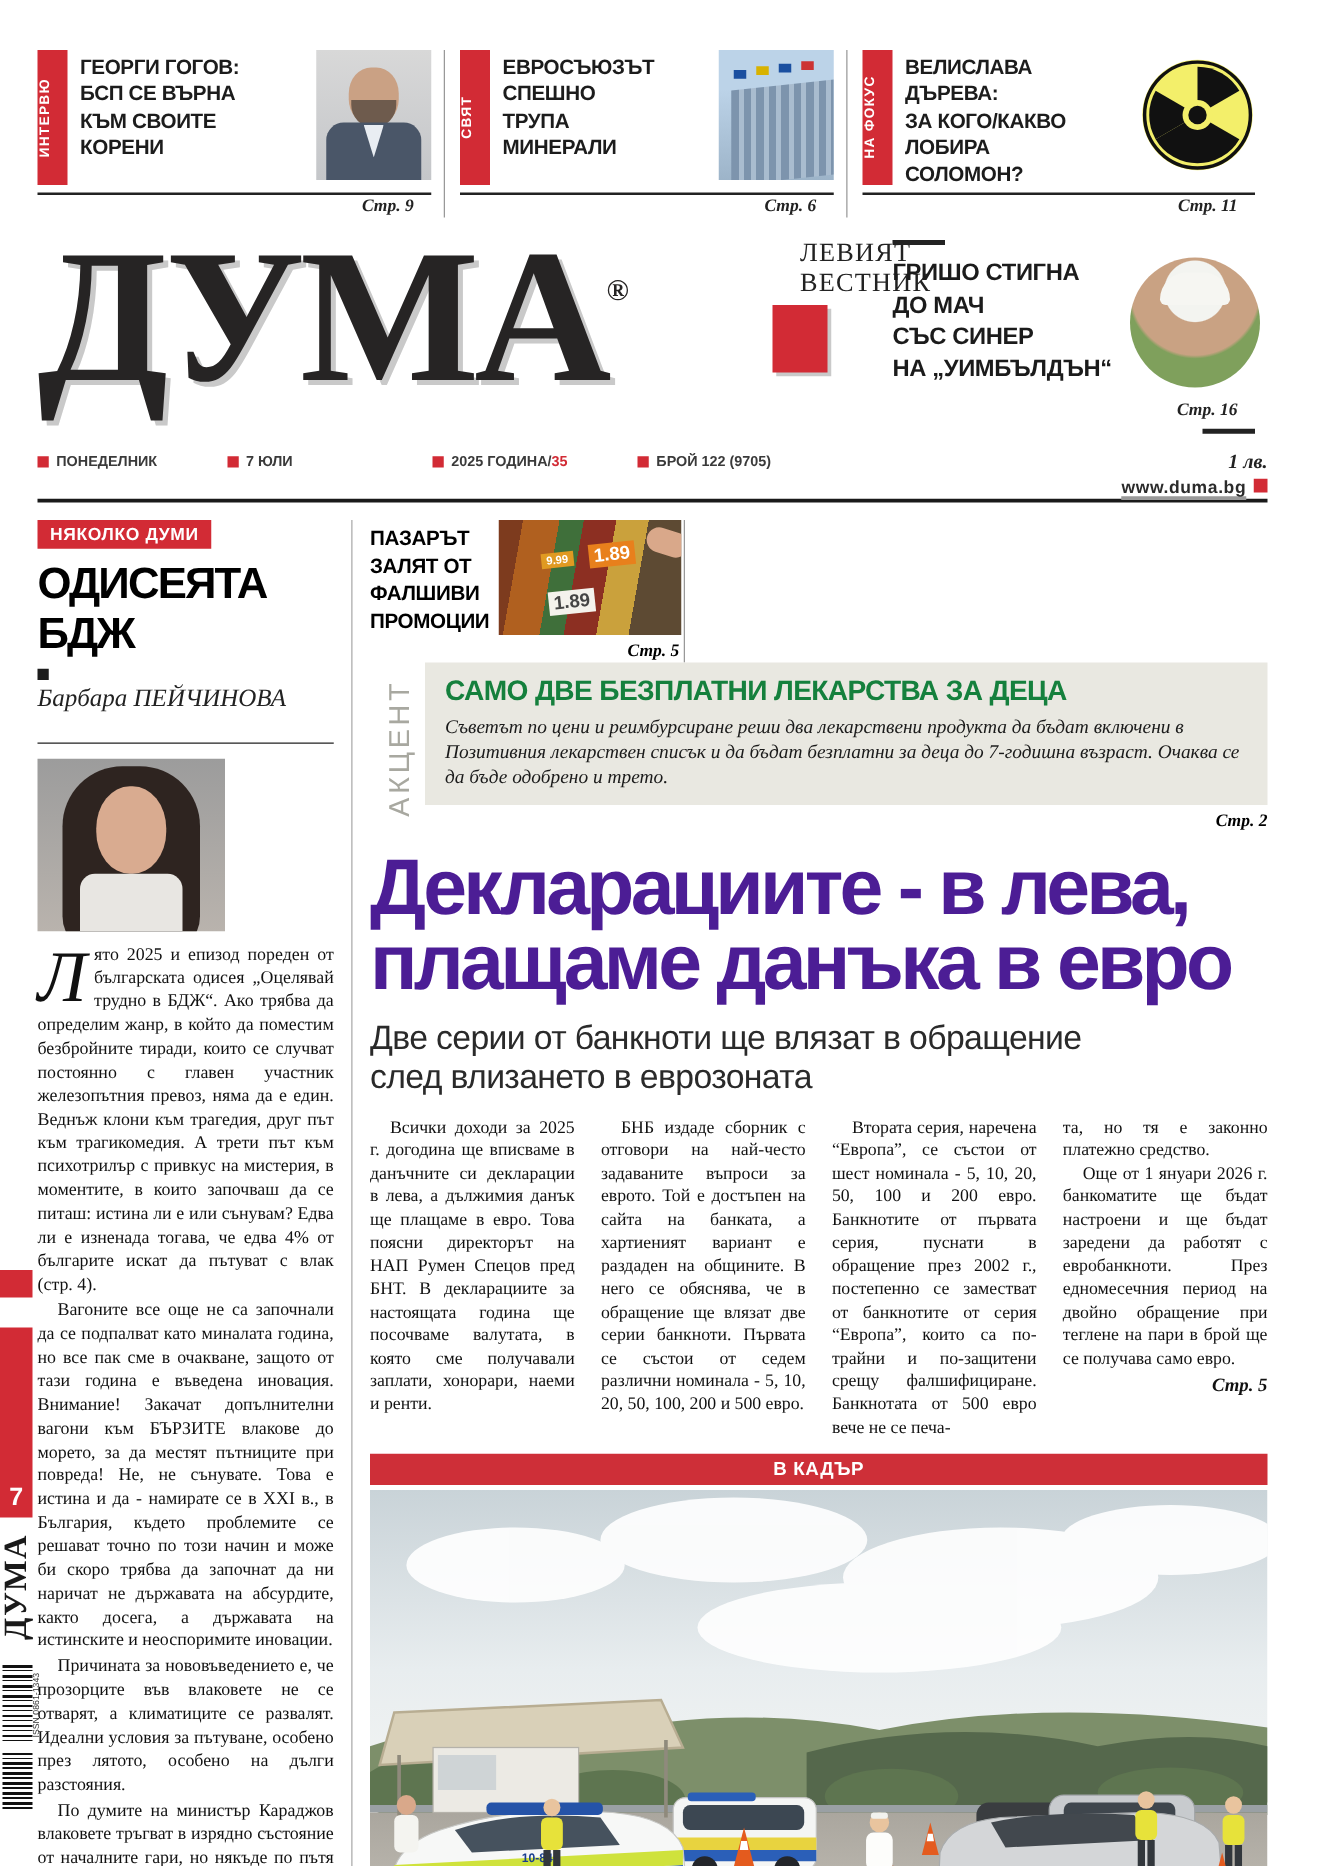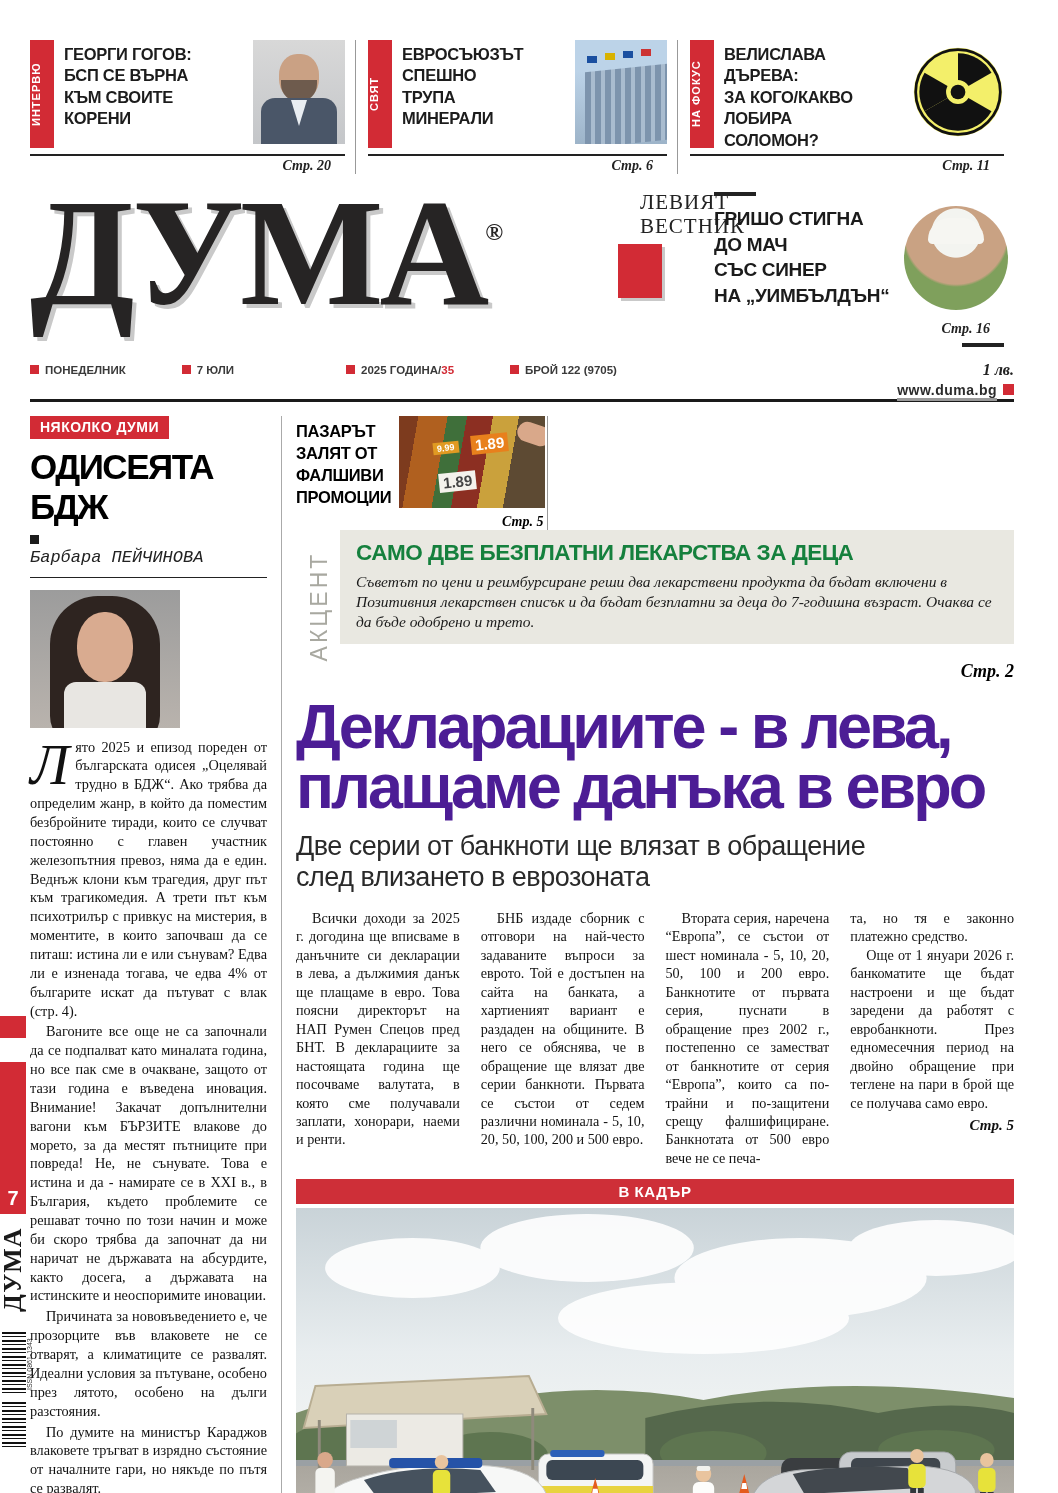--- a/index.html
+++ b/index.html
@@ -59,21 +59,21 @@
 
   
   .rails { display:flex; margin-top:14px; }
   .left-rail { width:252px; padding-right:14px; border-right:1px solid #aaa; }
   .main-rail { flex:1; padding-left:14px; }
 
   
   .kicker { display:inline-block; background:#d22b35; color:#fff; font-weight:bold; font-size:14px; padding:3px 10px 4px; letter-spacing:0.5px; }
   .op-title { font-weight:800; font-size:35px; letter-spacing:-1.5px; color:#000000; margin-top:8px; }
   .op-sq { width:9px; height:9px; background:#1c1c1c; margin:8px 0 4px; }
-  .op-author { font-family:Liberation Mono, monospace; font-style:italic; font-size:17px; color:#222; padding-bottom:10px; border-bottom:1.5px solid #222; }
+  .op-author { font-family:Liberation Serif, serif; font-style:italic; font-size:20px; color:#222; padding-bottom:23px; border-bottom:1.5px solid #222; }
   .op-photo { width:150px; height:138px; margin:12px 0 10px; background:linear-gradient(#9c9c9c,#b9b3ad); position:relative; overflow:hidden; }
   .op-photo .hair { position:absolute; left:20px; top:6px; width:110px; height:150px; border-radius:48px 48px 30px 30px; background:#2e2420; }
   .op-photo .face { position:absolute; left:47px; top:22px; width:56px; height:70px; border-radius:48%; background:#d9ab90; }
   .op-photo .top { position:absolute; left:34px; top:92px; width:82px; height:46px; background:#e8e6e2; border-radius:12px 12px 0 0; }
   .op-body { font-family:"Liberation Serif",serif; font-size:14.3px; line-height:1.32; text-align:justify; color:#111; }
   .op-body p { text-indent:16px; margin-bottom:2px; }
   .op-body p.first { text-indent:0; }
   .dropcap { float:left; font-family:"Liberation Serif",serif; font-style:italic; font-size:58px; line-height:0.78; padding:4px 6px 0 0; }
 
   
@@ -87,21 +87,21 @@
   .ptag.white { background:#f4f2ec; color:#444; }
   .hand { position:absolute; right:-6px; top:8px; width:34px; height:20px; border-radius:10px; background:#d9a88a; transform:rotate(18deg); }
   .market-page { text-align:right; font-family:"Liberation Serif",serif; font-style:italic; font-weight:bold; font-size:14px; margin-top:6px; padding-right:2px; }
   .accent { flex:1; display:flex; padding-left:10px; }
   .accent-label { color:#a8a8a0; font-size:23px; letter-spacing:3px; writing-mode:vertical-rl; transform:rotate(180deg); text-align:center; width:34px; }
   .accent-box-wrap { flex:1; }
   .accent-box { background:#e9e8e1; padding:10px 16px 12px; }
   .accent-title { font-weight:bold; font-size:22.5px; letter-spacing:-0.5px; color:#15803d; }
   .accent-text { font-family:"Liberation Serif",serif; font-style:italic; font-size:15.5px; line-height:1.3; margin-top:6px; color:#1a1a1a; }
   .accent-text::first-line { }
-  .accent-page { text-align:right; font-family:"Liberation Serif",serif; font-style:italic; font-weight:bold; font-size:18px; margin-top:17px; }
+  .accent-page { text-align:right; font-family:"Liberation Serif",serif; font-style:italic; font-weight:bold; font-size:14px; margin-top:6px; }
 
   
   .headline { font-weight:800; font-size:63px; line-height:0.96; letter-spacing:-3px; color:#4c1d95; margin-top:14px; }
   .subhead { font-size:27px; line-height:1.15; letter-spacing:-0.5px; color:#2a2a2a; margin-top:14px; }
   .lead-cols { display:grid; grid-template-columns:1fr 1fr 1fr 1fr; gap:21px; margin-top:16px;
                font-family:"Liberation Serif",serif; font-size:14.2px; line-height:1.3; text-align:justify; color:#111; }
   .lead-cols p { text-indent:16px; }
   .lead-page { text-align:right; font-family:"Liberation Serif",serif; font-style:italic; font-weight:bold; font-size:15px; margin-top:4px; }
 
   
@@ -141,21 +141,21 @@
 БСП СЕ ВЪРНА
 КЪМ СВОИТЕ
 КОРЕНИ</div>
           <div class="teaser-photo photo-man">
             <div class="head"></div>
               <div class="beard"></div>
               <div class="suit"></div>
               <div class="shirt"></div>
           </div>
         </div>
-        <div class="pageline"><span class="pageref">Стр. 20</span></div>
+        <div class="pageline"><span class="pageref">Стр. 9</span></div>
       </div>
       <div class="teaser t2">
         <div class="teaser-main">
           <div class="vtag">СВЯТ</div>
           <div class="teaser-title pre">ЕВРОСЪЮЗЪТ
 СПЕШНО
 ТРУПА
 МИНЕРАЛИ</div>
           <div class="teaser-photo photo-eu">
             <div class="bldg"></div>

